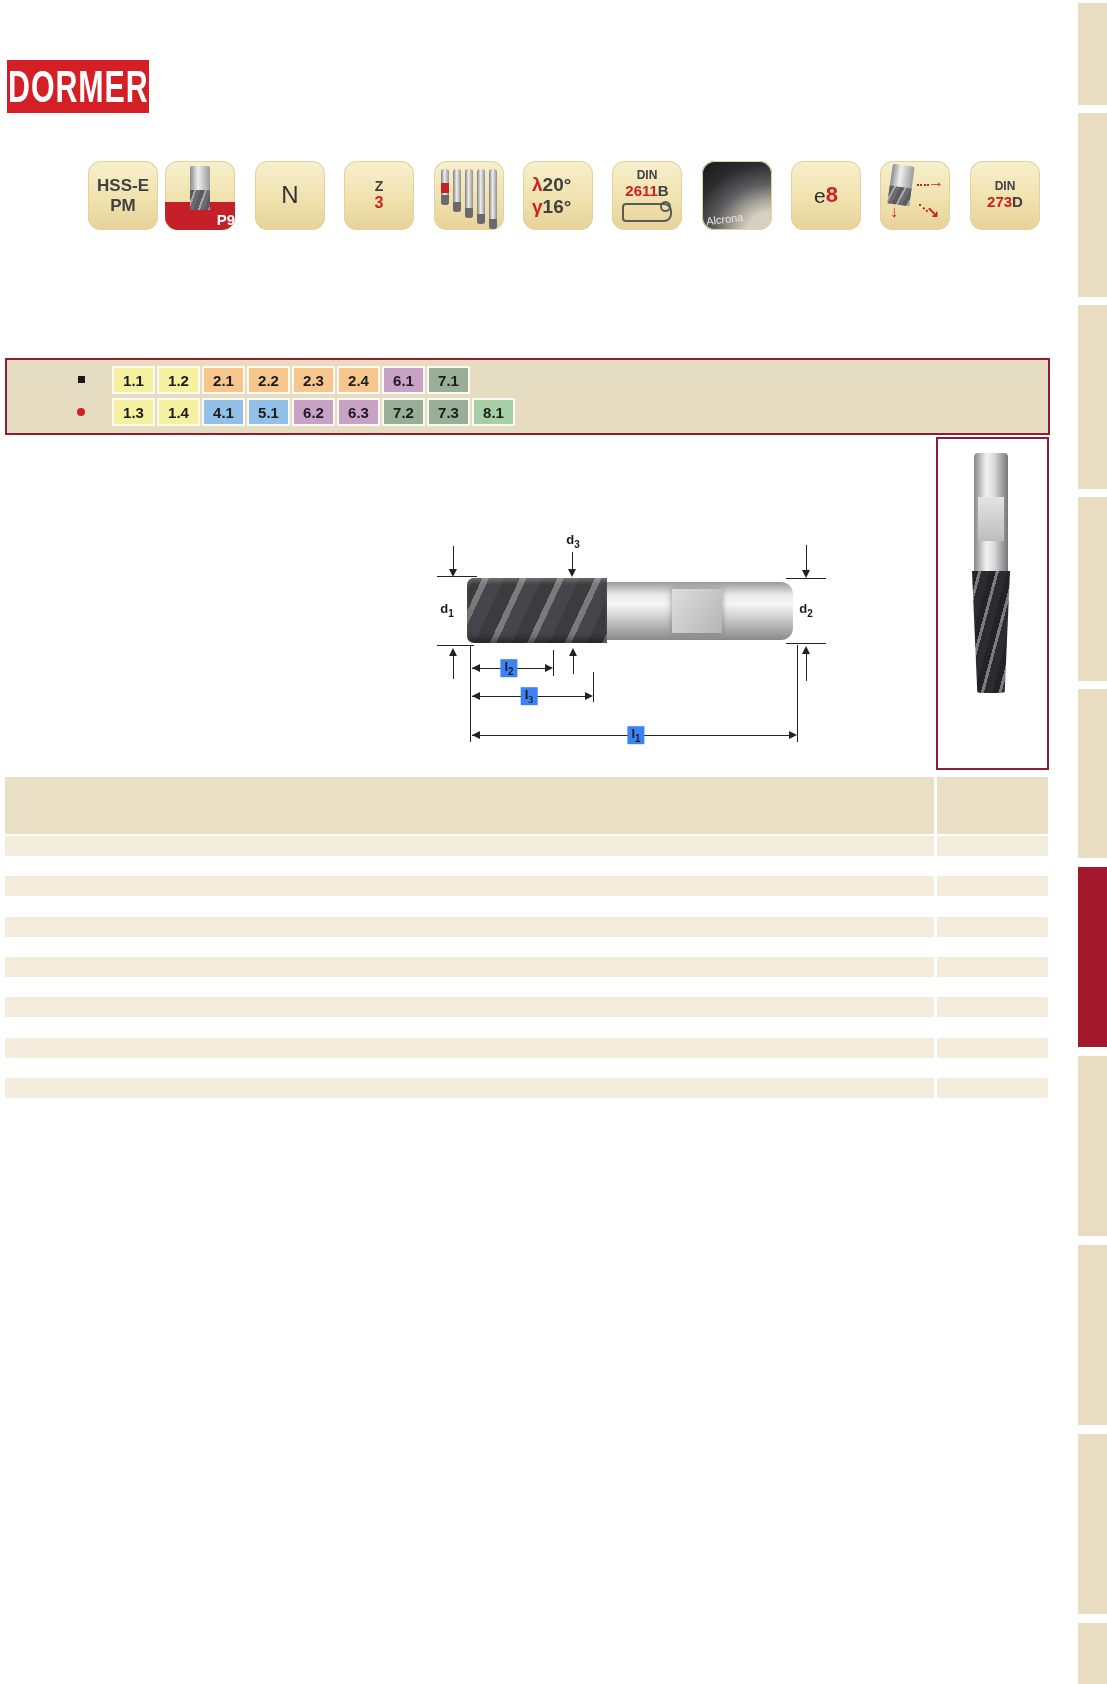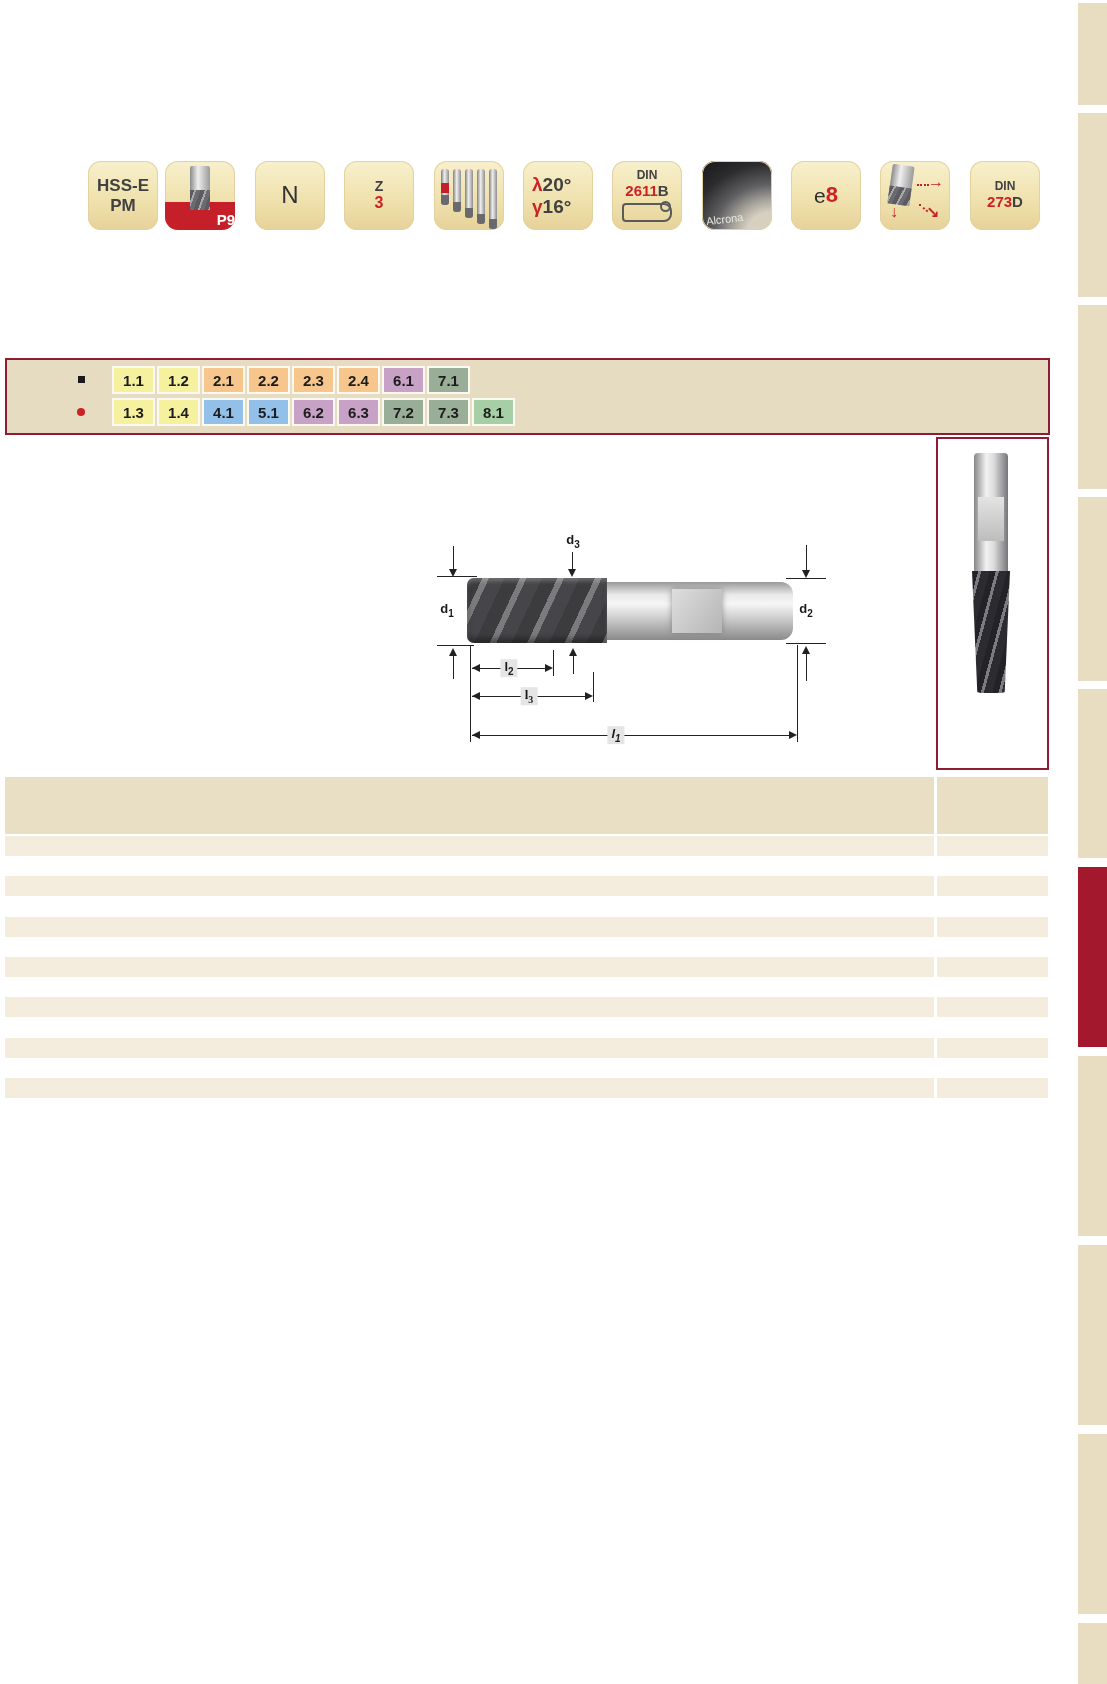--- a/index.html
+++ b/index.html
@@ -58,21 +58,21 @@
   .bullet-dot{position:absolute;left:70px;top:48px;width:8px;height:8px;border-radius:50%;background:#cc2127;}
 
   
   .vline{position:absolute;width:1px;background:#222;}
   .hline{position:absolute;height:1px;background:#222;}
   .ah{position:absolute;width:0;height:0;}
   .ah.down{border-left:4px solid transparent;border-right:4px solid transparent;border-top:8px solid #222;}
   .ah.up{border-left:4px solid transparent;border-right:4px solid transparent;border-bottom:8px solid #222;}
   .ah.left{border-top:4px solid transparent;border-bottom:4px solid transparent;border-right:8px solid #222;}
   .ah.right{border-top:4px solid transparent;border-bottom:4px solid transparent;border-left:8px solid #222;}
-  .dim-label{position:absolute;transform:translate(-50%,-50%);background:#e5e5e5;padding:0 4px;
+  .dim-label{position:absolute;transform:translate(-50%,-50%);background:#3b82f6;padding:0 4px;
         font-weight:bold;font-size:13px;color:#1b1b1b;white-space:nowrap;}
   .dim-label sub{font-size:10px;}
   .flutes{position:absolute;left:467px;top:578px;width:140px;height:65px;border-radius:7px 0 0 7px;
         background:repeating-linear-gradient(115deg,#3c3c3e 0 14px,#7b7b7e 14px 20px,#46464a 20px 34px);
         box-shadow:inset 0 3px 4px rgba(255,255,255,.25), inset 0 -4px 6px rgba(0,0,0,.45);}
   .shank{position:absolute;left:607px;top:582px;width:186px;height:58px;border-radius:0 12px 12px 0;
         background:linear-gradient(180deg,#9a9a9a 0%,#e9e9e9 22%,#f6f6f6 38%,#cecece 62%,#8a8a8a 100%);}
   .flat{position:absolute;left:672px;top:589px;width:50px;height:44px;
         background:linear-gradient(125deg,#dedede,#b5b5b5);box-shadow:0 0 6px rgba(120,120,120,.8);}
 
@@ -97,20 +97,23 @@
 
   
   .tab{position:absolute;left:1078px;width:29px;background:#e8ddc1;}
   .tab.red{background:#a4182d;}
 </style>
 </head>
 <body>
 
 <div id="page">
 
+  <div class="logo">
+    <span>DORMER</span>
+  </div>
 
   <div class="badge" style="left:88px">
     <div class="ctr b-hss tx-dark">
       <span>HSS-E</span>
       <span>PM</span>
     </div>
   </div>
 
   <div class="badge" style="left:165px">
     <div class="p9band"></div>
@@ -239,21 +242,21 @@
     <span class="dim-label" style="left:509px;top:668px;"><span>l</span><sub>2</sub></span>
 
     <div class="hline" style="left:472px;top:696px;width:119px;"></div>
     <div class="ah left" style="left:472px;top:692px;"></div>
     <div class="ah right" style="left:585px;top:692px;"></div>
     <span class="dim-label" style="left:529px;top:696px;font-family:Liberation Serif, serif;"><span>l</span><sub>3</sub></span>
 
     <div class="hline" style="left:472px;top:735px;width:323px;"></div>
     <div class="ah left" style="left:472px;top:731px;"></div>
     <div class="ah right" style="left:789px;top:731px;"></div>
-    <span class="dim-label" style="left:616px;top:735px;font-style:italic;"><span>l</span><sub>1</sub></span>
+    <span class="dim-label" style="left:636px;top:735px;"><span>l</span><sub>1</sub></span>
   </div>
 
   <div class="photo-box">
     <div class="ph-shank"></div>
     <div class="ph-flat"></div>
     <div class="ph-flutes"></div>
   </div>
 
   <div class="t-header main"></div>
   <div class="t-header side"></div>

